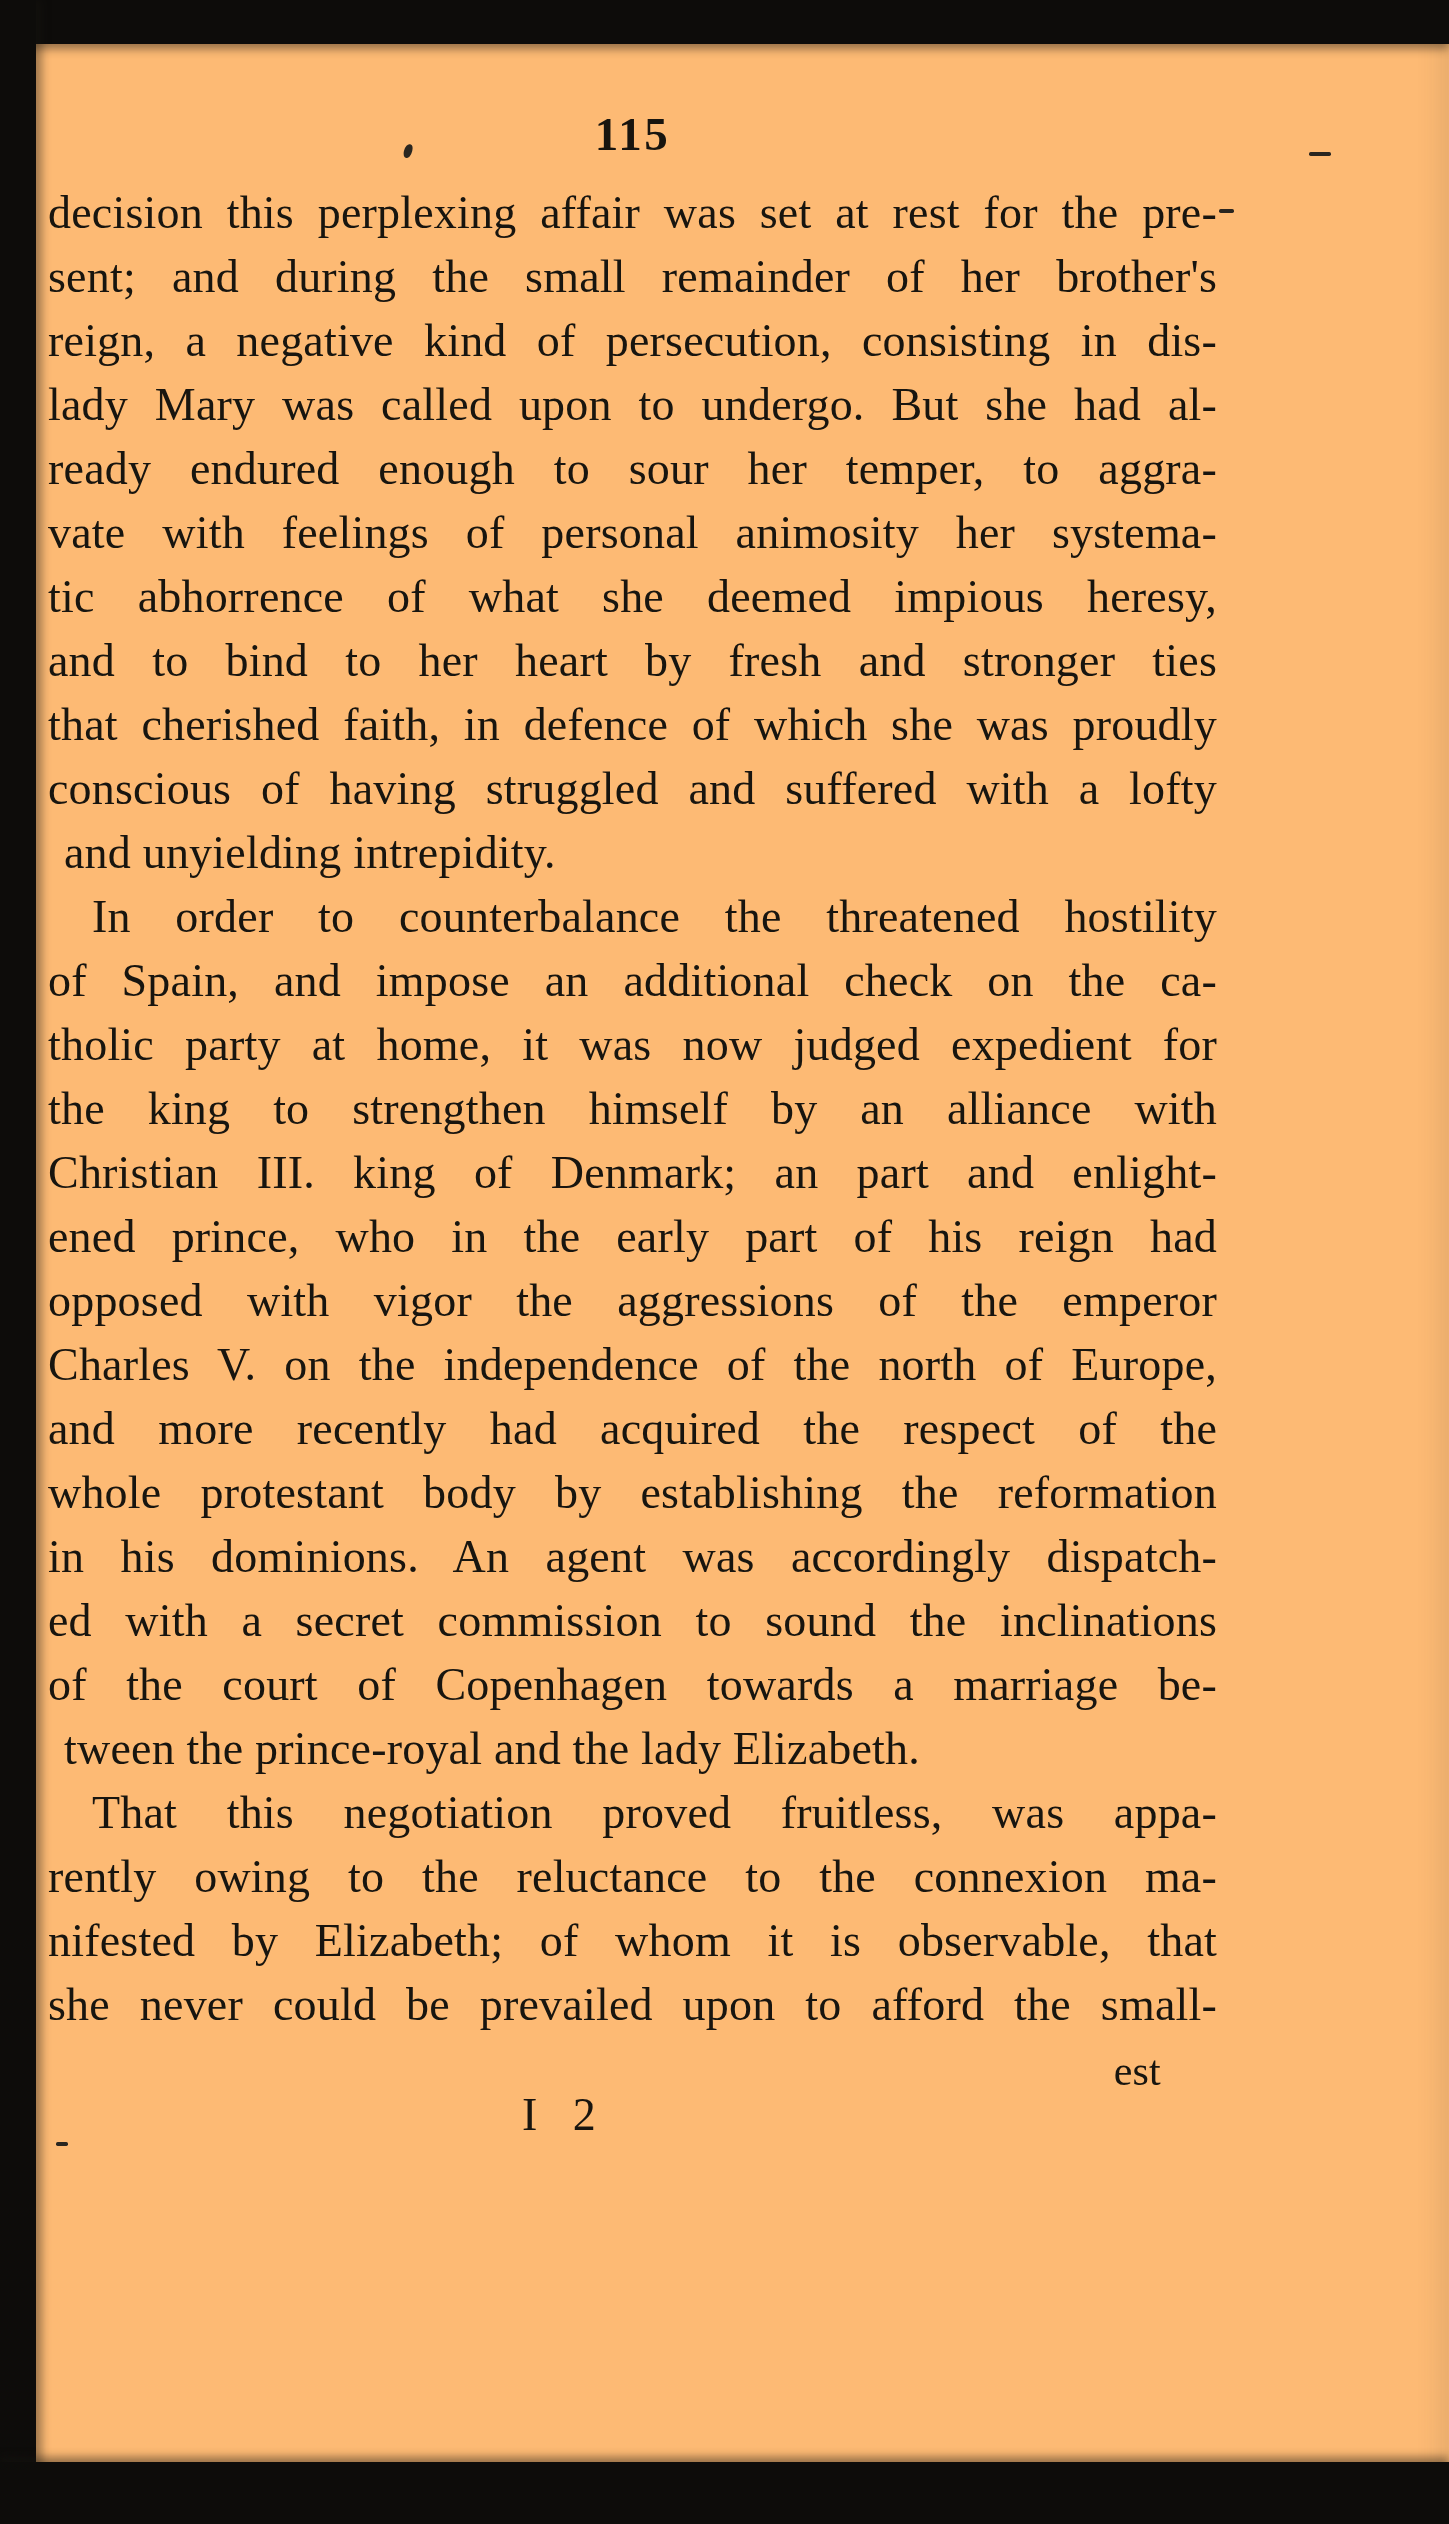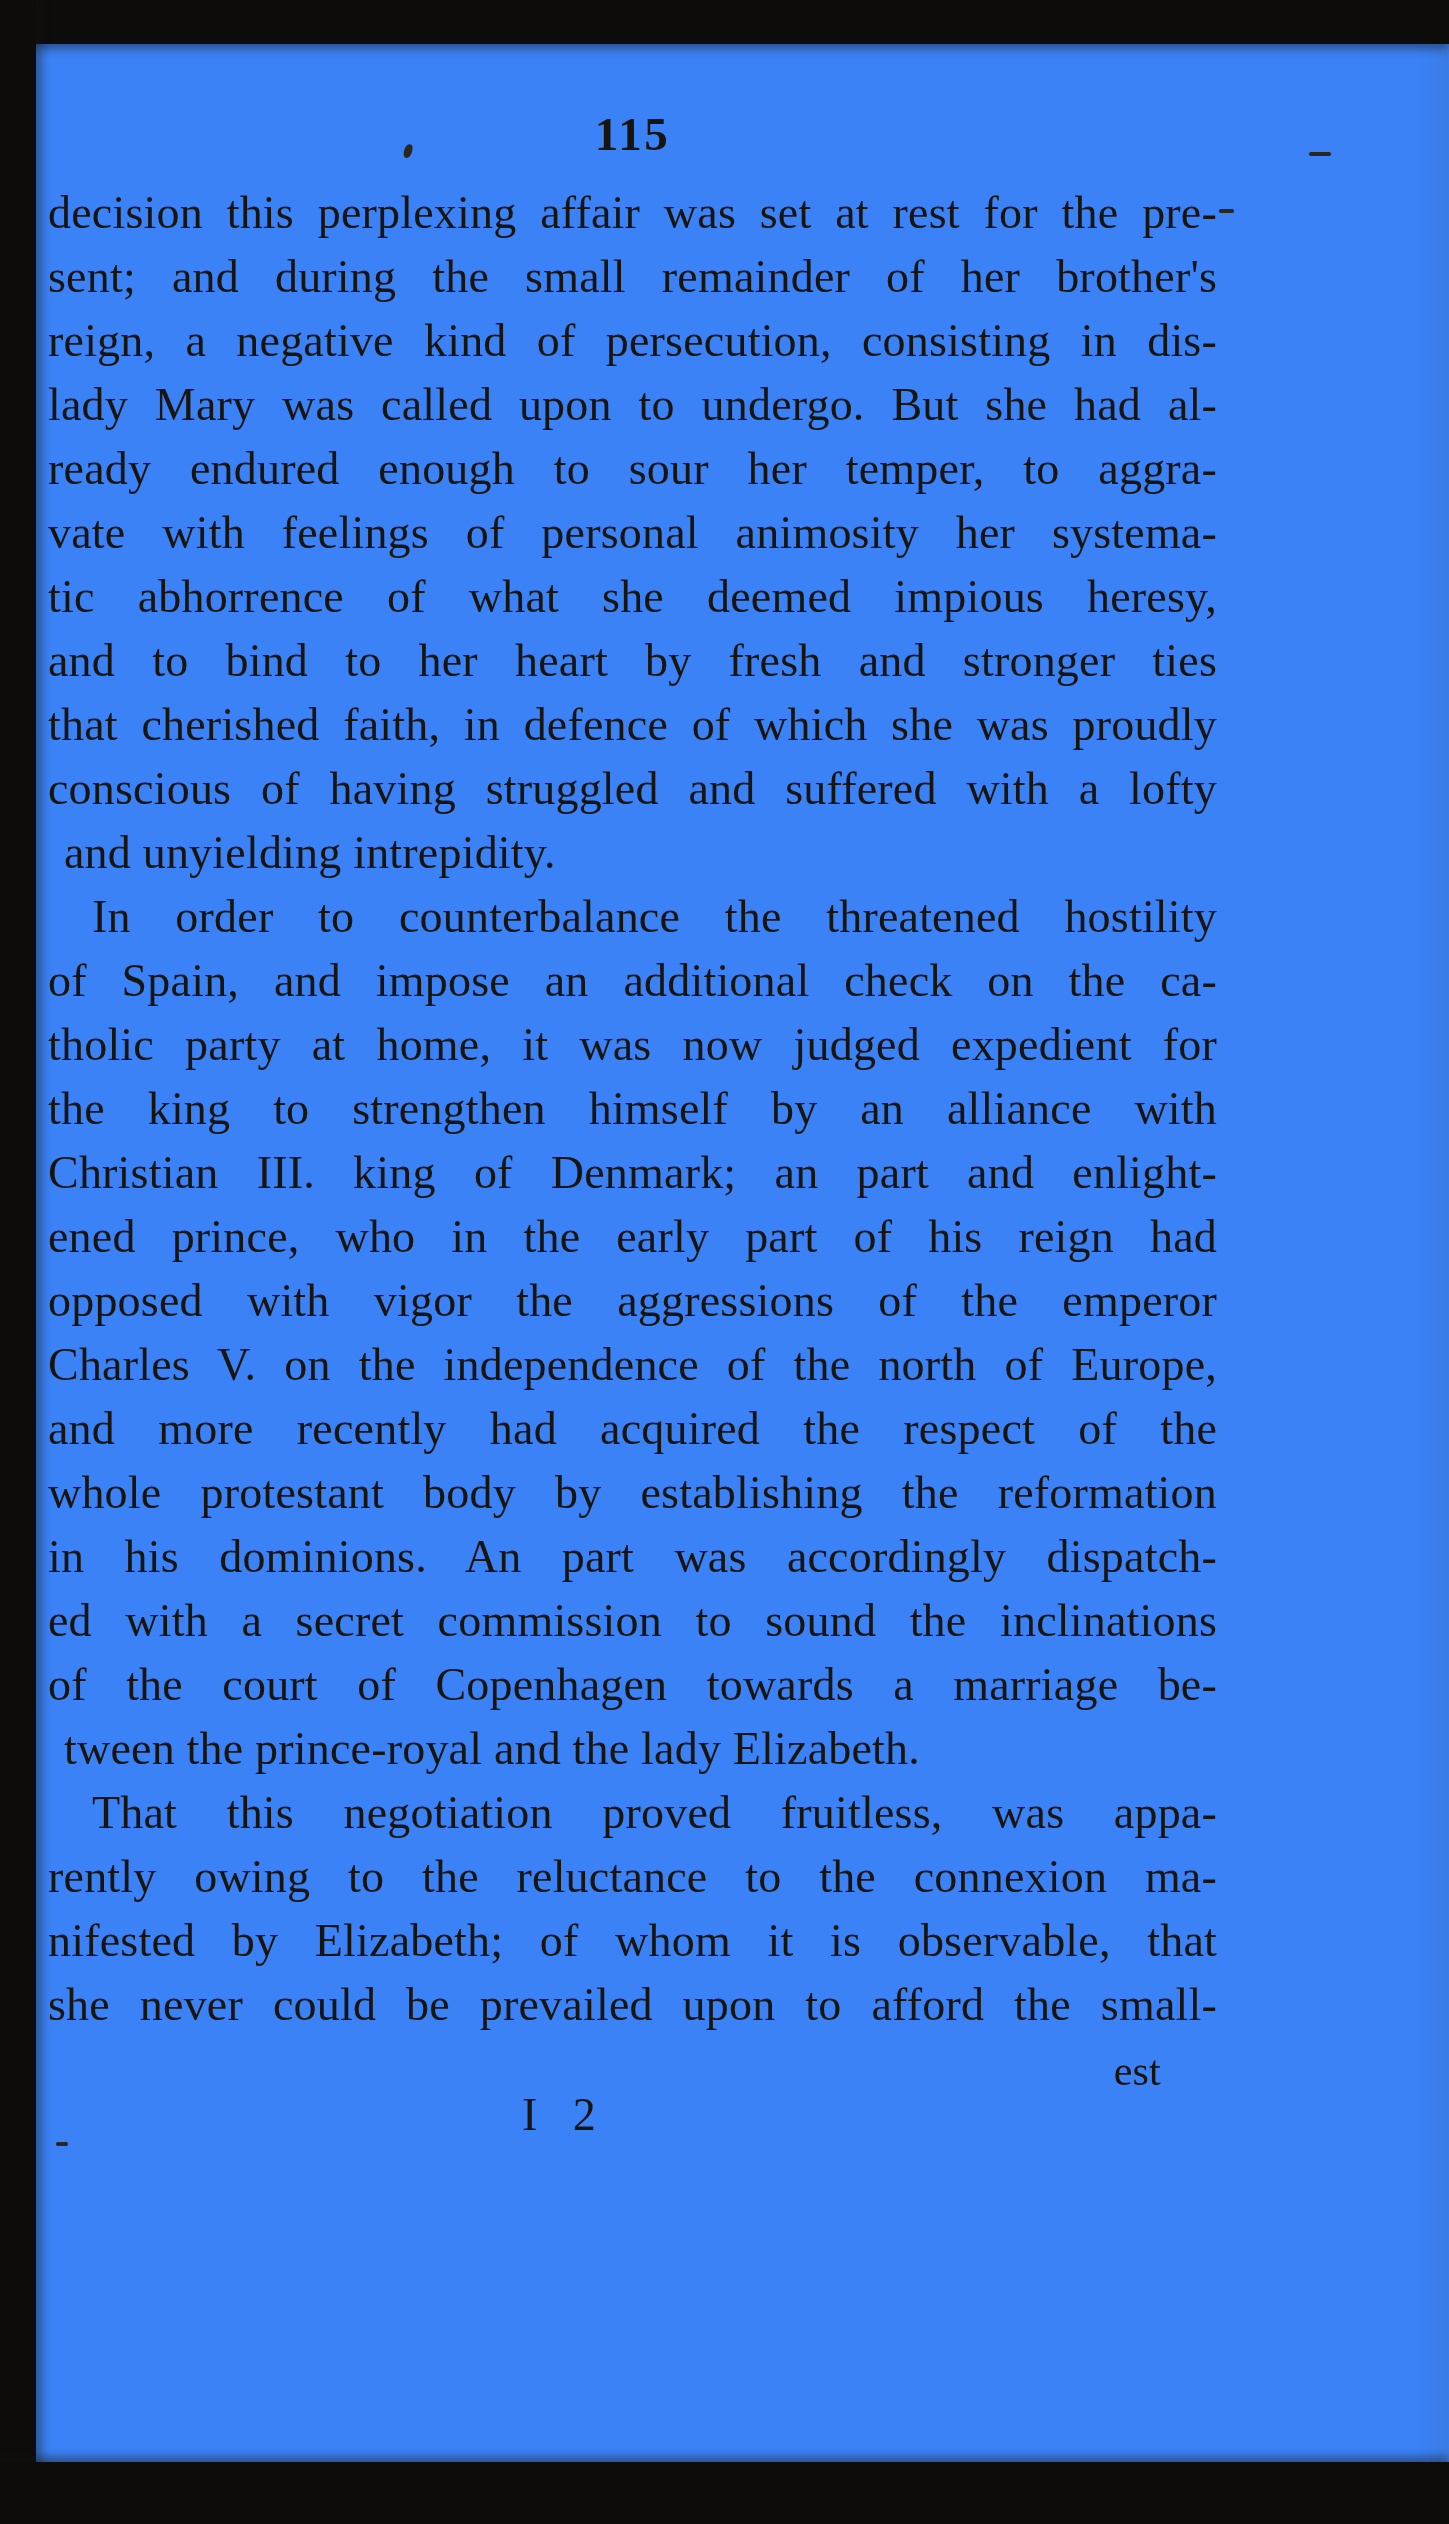--- a/index.html
+++ b/index.html
@@ -4,21 +4,21 @@
 <style>
   html, body {
     margin: 0;
     padding: 0;
     background: #e8e6e0;
   }
   .scan-page {
     position: relative;
     width: 1449px;
     height: 2525px;
-    background: #3b82f6;
+    background: #fdba74;
     overflow: hidden;
     font-family: "Liberation Serif", "DejaVu Serif", serif;
     color: #18150f;
     box-shadow: inset -12px 0 22px rgba(60,55,45,0.10);
   }
   
   .edge { position: absolute; background: #0d0c0a; }
   .edge-top    { top: 0; left: 0; right: 0; height: 44px; box-shadow: 0 5.1px 8.5px rgba(25,22,18,0.45); }
   .edge-left   { top: 0; left: 0; bottom: 0; width: 36px; box-shadow: 6px 0 8.5px rgba(25,22,18,0.40); }
   .edge-bottom { bottom: 0; left: 0; right: 0; height: 63px; box-shadow: 0 -5.1px 8.5px rgba(25,22,18,0.45); }
@@ -108,21 +108,21 @@
       <div class="line indent">In order to counterbalance the threatened hostility</div>
       <div class="line">of Spain, and impose an additional check on the ca-</div>
       <div class="line">tholic party at home, it was now judged expedient for</div>
       <div class="line">the king to strengthen himself by an alliance with</div>
       <div class="line">Christian III. king of Denmark; an part and enlight-</div>
       <div class="line">ened prince, who in the early part of his reign had</div>
       <div class="line">opposed with vigor the aggressions of the emperor</div>
       <div class="line">Charles V. on the independence of the north of Europe,</div>
       <div class="line">and more recently had acquired the respect of the</div>
       <div class="line">whole protestant body by establishing the reformation</div>
-      <div class="line">in his dominions. An part was accordingly dispatch-</div>
+      <div class="line">in his dominions. An agent was accordingly dispatch-</div>
       <div class="line">ed with a secret commission to sound the inclinations</div>
       <div class="line">of the court of Copenhagen towards a marriage be-</div>
       <div class="line no-just">tween the prince-royal and the lady Elizabeth.</div>
       <div class="line indent">That this negotiation proved fruitless, was appa-</div>
       <div class="line">rently owing to the reluctance to the connexion ma-</div>
       <div class="line">nifested by Elizabeth; of whom it is observable, that</div>
       <div class="line">she never could be prevailed upon to afford the small-</div>
       <div class="footer-line">
         <span class="signature">I 2</span>
         <span class="catchword">est</span>

